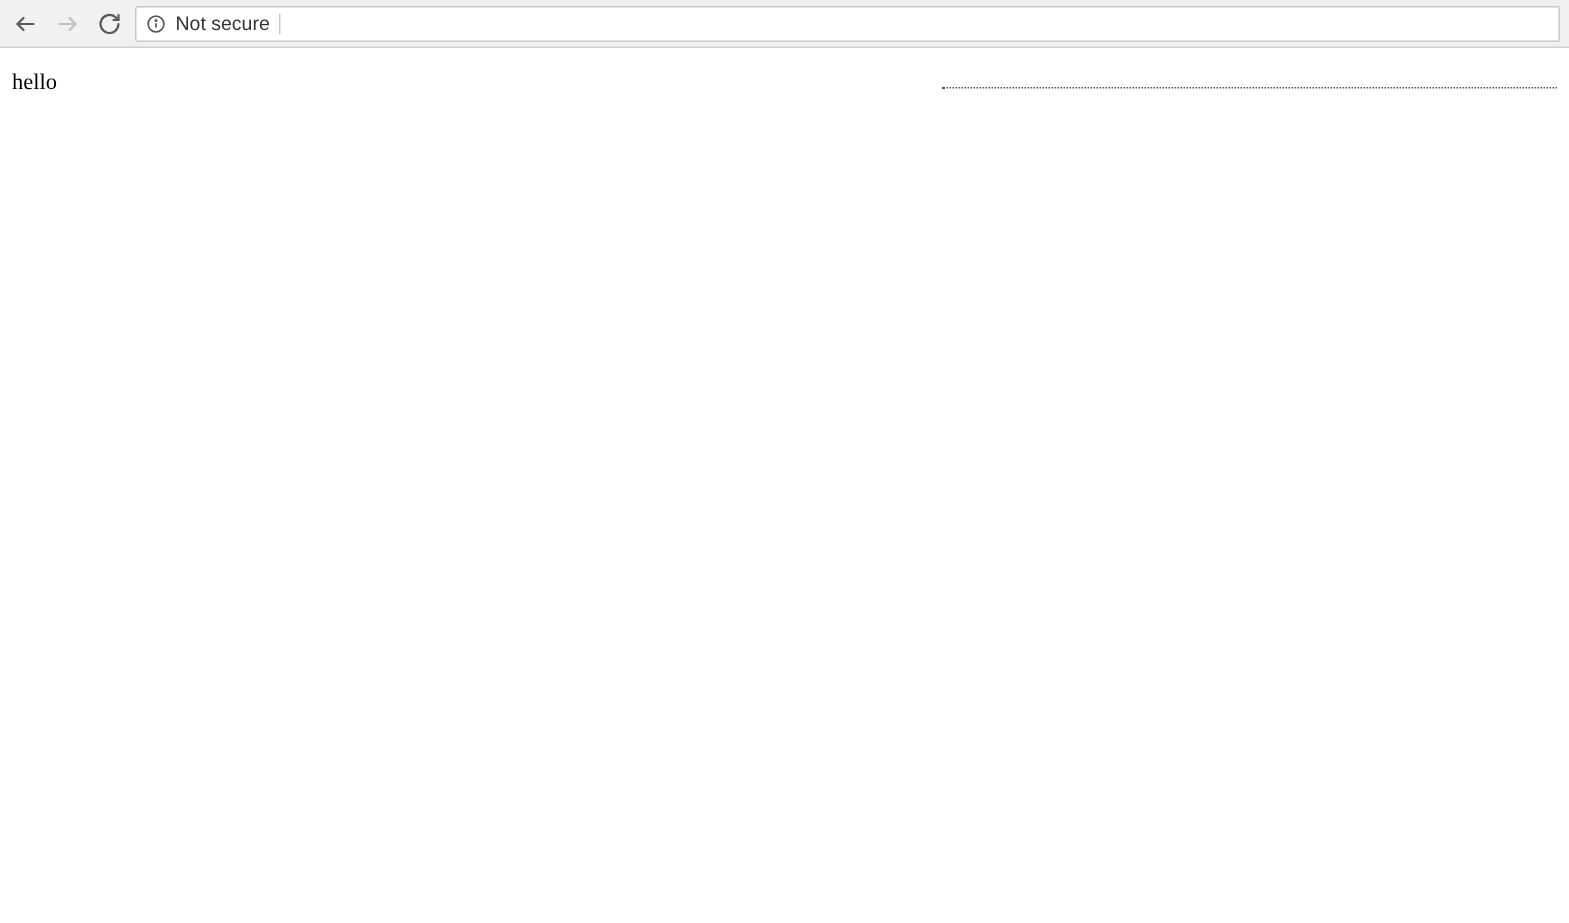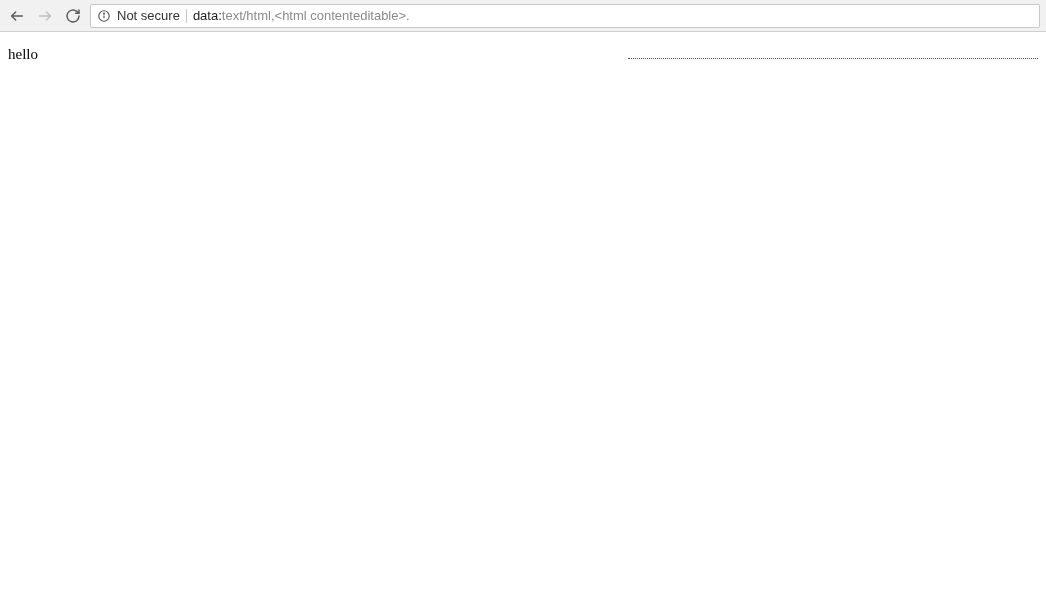--- a/index.html
+++ b/index.html
@@ -123,21 +123,20 @@
   <div class="omnibox">
     <span class="info-icon">
       <svg width="14" height="14" viewBox="0 0 24 24" fill="none" stroke="#5a5a5a" stroke-width="2">
         <circle cx="12" cy="12" r="9"></circle>
         <line x1="12" y1="11" x2="12" y2="16"></line>
         <circle cx="12" cy="8" r="0.8" fill="#5a5a5a"></circle>
       </svg>
     </span>
     <span class="security-label">Not secure</span>
     <span class="divider"></span>
-    <span class="url-text"><span class="url-scheme">data:</span><span>text/html,&lt;html contenteditable&gt;.</span></span>
   </div>
 </div>
 
 <div class="content">
   <div class="content-line">
     <span>hello</span>
       <span class="dotted"></span>
   </div>
 </div>
 

